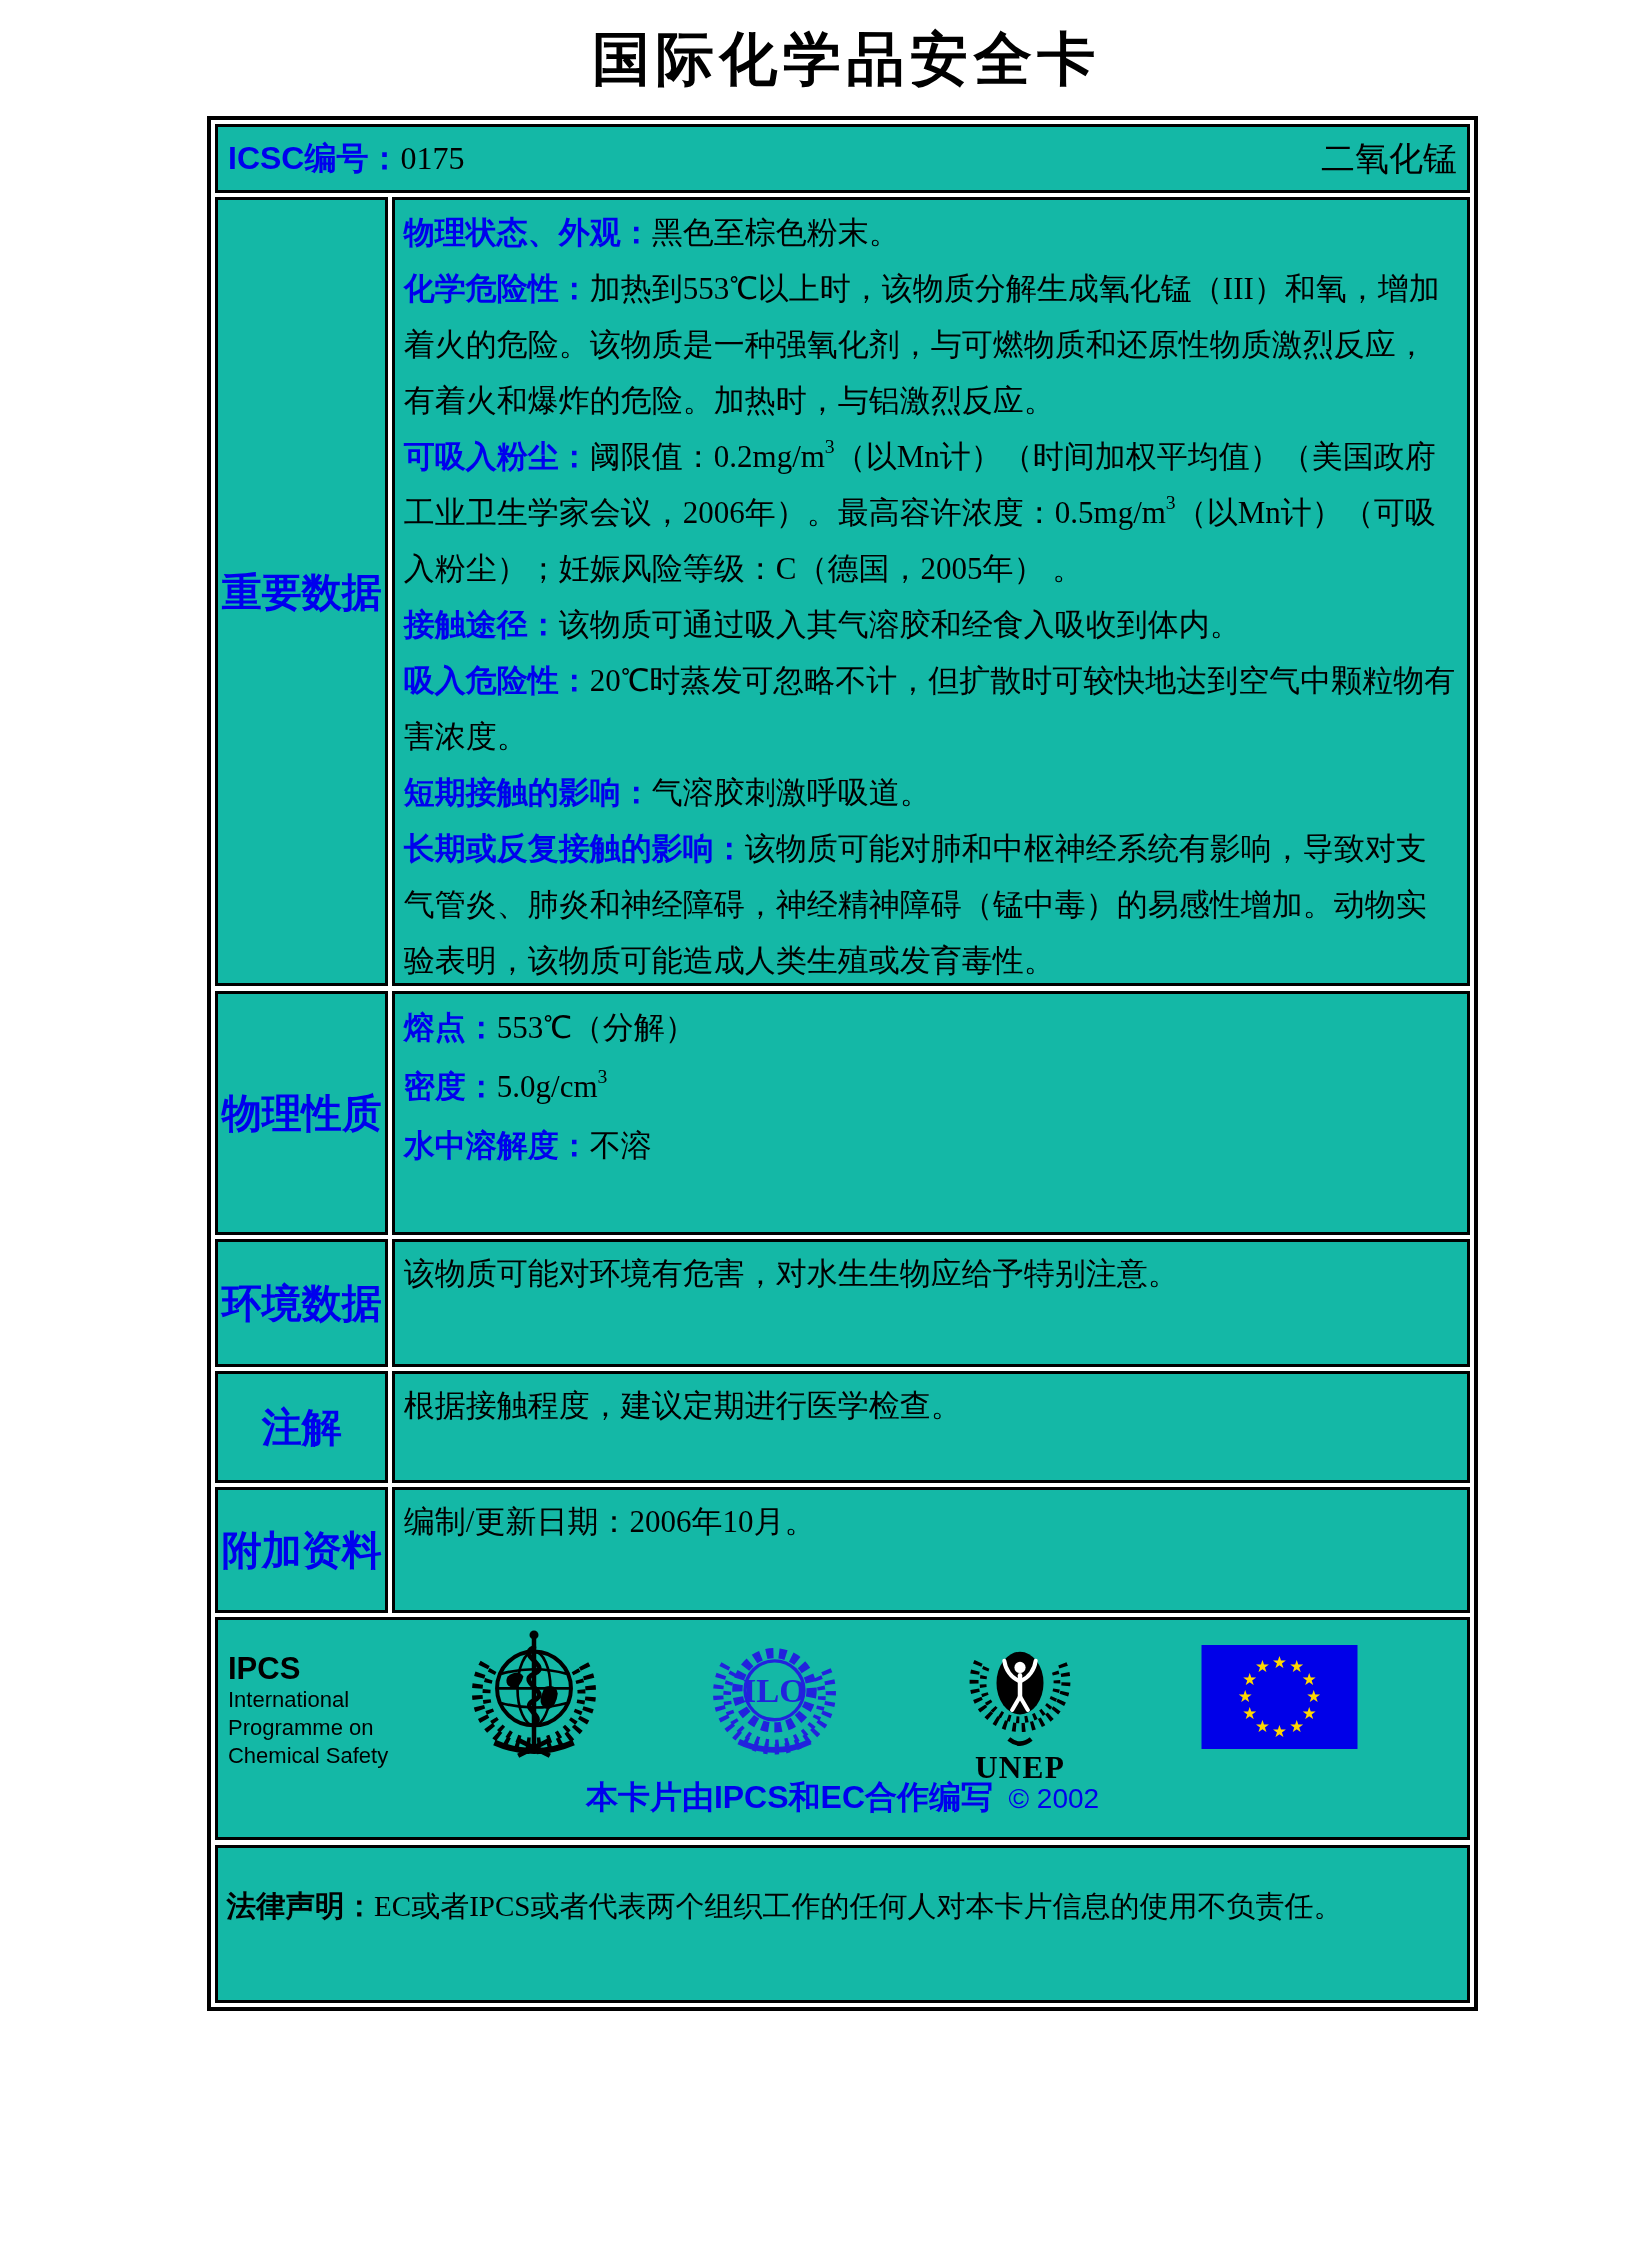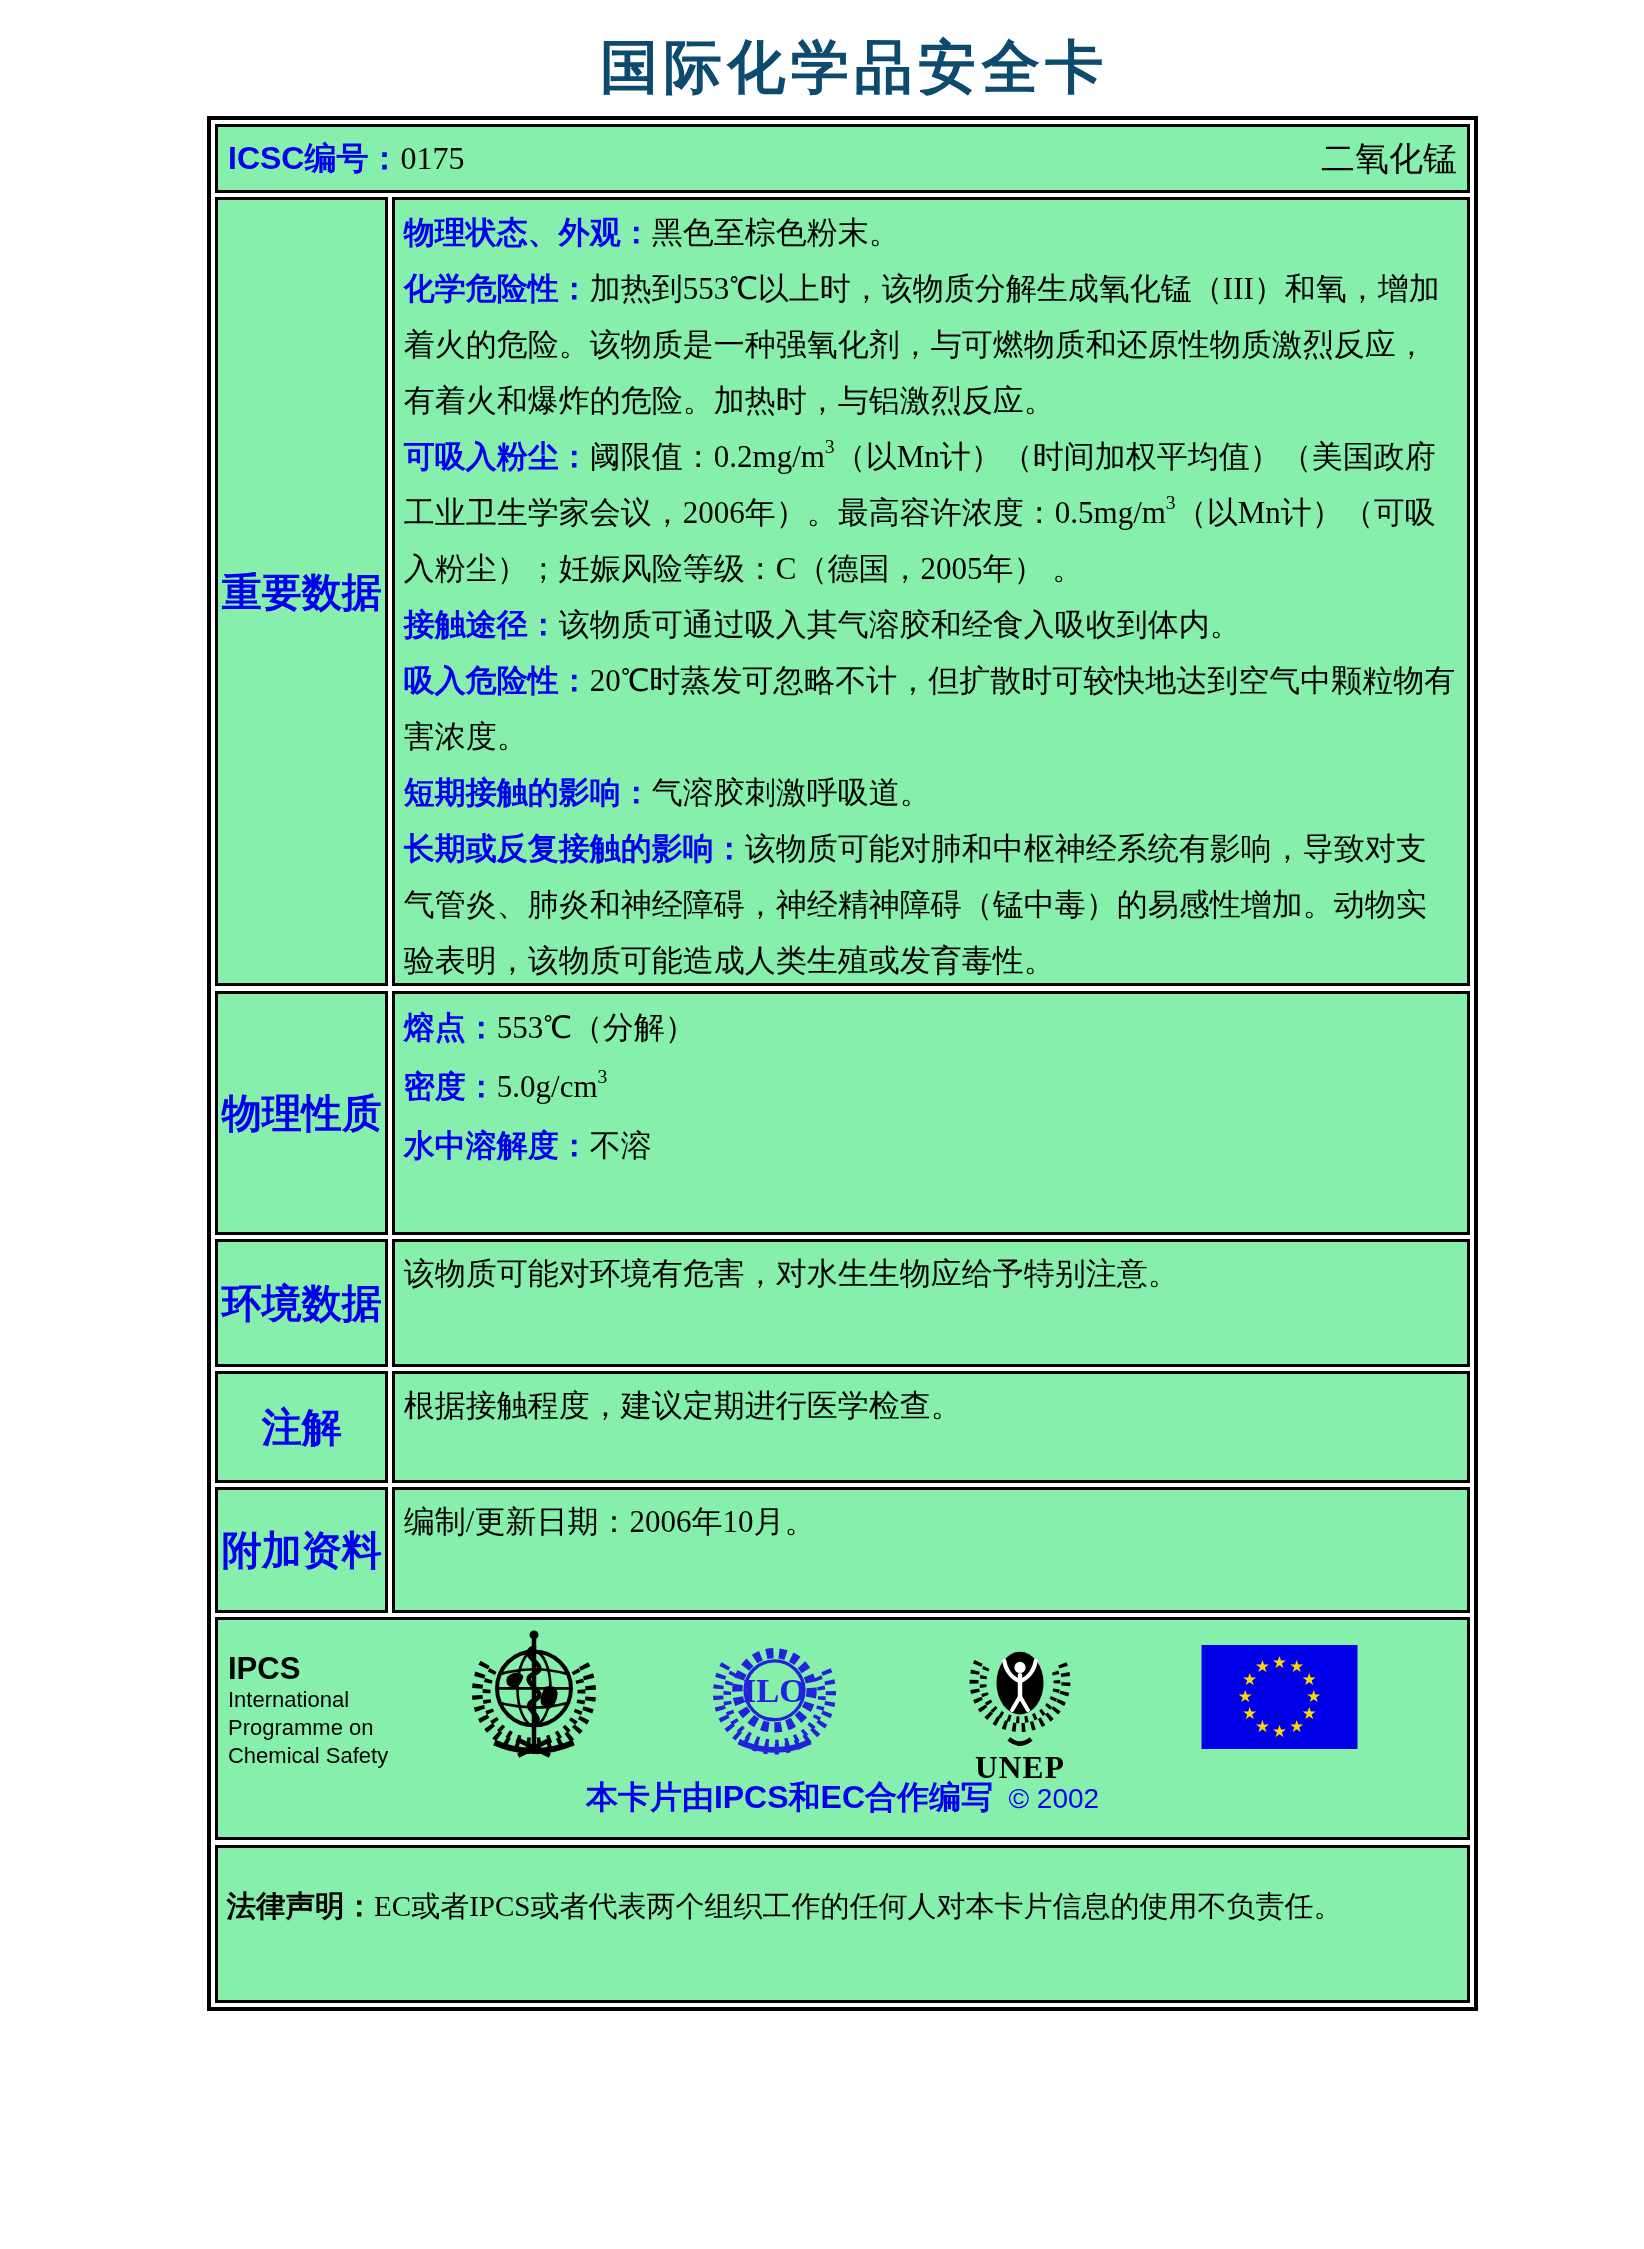--- a/index.html
+++ b/index.html
@@ -2,32 +2,32 @@
 <html style="font-size:11.2px"><head>
 <meta charset="utf-8">
 <style>
   html,body{margin:0;padding:0;background:#ffffff;}
   body{
     width:1644px;height:2250px;position:relative;
     font-family:"Liberation Serif",serif;color:#000;
     -webkit-font-smoothing:antialiased;
   }
   .page-title{
-    position:absolute;top:17px;left:207px;width:1271px;margin:12px;
-    text-align:center;color:#0c4a6e;font-weight:bold;font-size:58px;
+    position:absolute;top:17px;left:207px;width:1271px;margin:4px;
+    text-align:center;color:#000000;font-weight:bold;font-size:58px;
     letter-spacing:5.6px;font-family:"DejaVu Serif","Liberation Serif",serif;
   }
   .card{
     position:absolute;left:207px;top:116px;width:1271px;
     border:4.9px solid #000;padding:4.2px;box-sizing:border-box;
     display:flex;flex-direction:column;gap:4.2px;background:#fff;
   }
   .row{display:flex;gap:4.2px;}
   .cell{
-    border:3.5px solid #000;box-sizing:border-box;background:#86efac;
+    border:3.5px solid #000;box-sizing:border-box;background:#14b8a6;
     position:relative;
   }
   .label-cell{
     flex:0 0 173px;display:flex;align-items:center;justify-content:center;
     text-align:center;
   }
   .content-cell{flex:1 1 auto;padding:4.2px 9.8px 0 8.4px;overflow:hidden;}
   .full-cell{flex:1 1 auto;}
 
   .r-header .cell{height:69px;display:flex;align-items:center;

